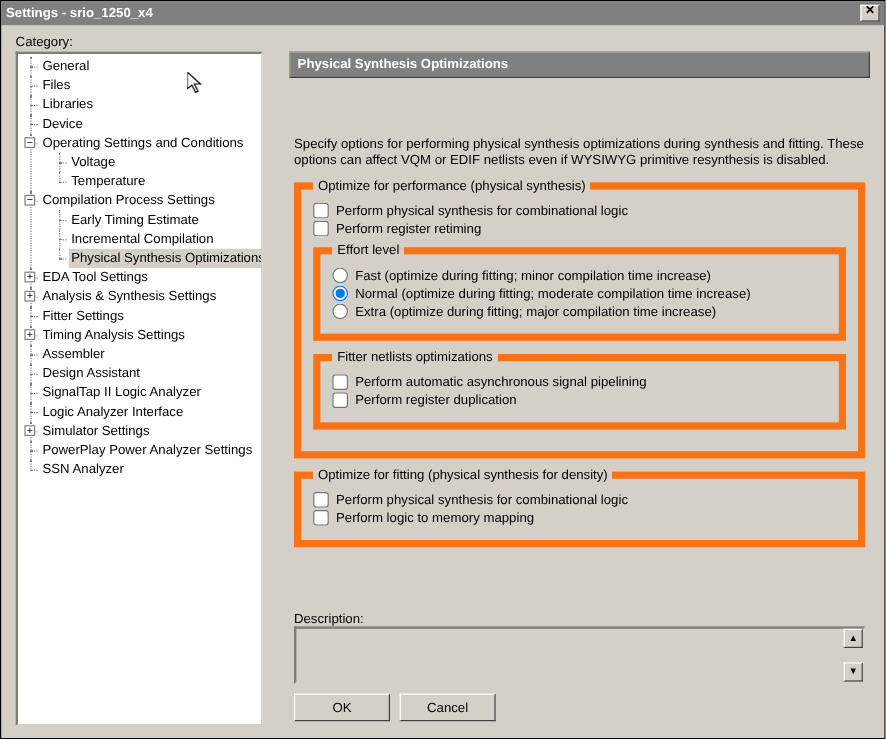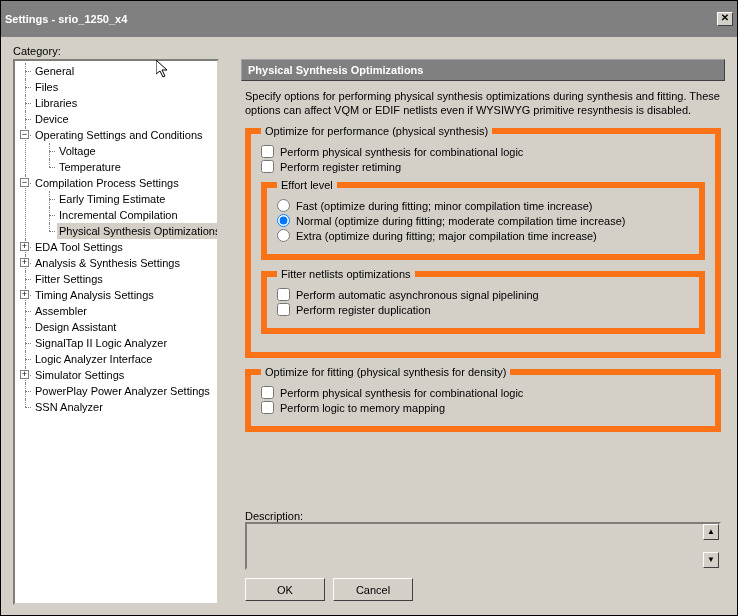--- a/index.html
+++ b/index.html
@@ -22,21 +22,21 @@
     flex-direction: column;
   }
   .titlebar {
     background: linear-gradient(#808080, #808080);
     color: #fff;
     font-weight: bold;
     padding: 3px 4px;
     display: flex;
     align-items: center;
     justify-content: space-between;
-    height: 36px;
+    height: 20px;
   }
   .titlebar-title { font-size: 11px; }
   .close-btn {
     width: 16px;
     height: 14px;
     background: #d4d0c8;
     border: 1px solid #fff;
     border-right-color: #404040;
     border-bottom-color: #404040;
     color: #000;
@@ -111,24 +111,25 @@
   .panel-header {
     background: #808080;
     color: #fff;
     font-weight: bold;
     padding: 4px 6px;
     border: 1px solid #404040;
     border-top-color: #a0a0a0;
     border-left-color: #a0a0a0;
   }
   .panel-body {
-    padding: 8px 4px 4px 4px;
+    padding: 20px 4px 4px 4px;
     flex: 1;
     display: flex;
     flex-direction: column;
+    margin-top: 28px;
   }
   .intro-text { margin-bottom: 8px; line-height: 14px; }
   fieldset {
     border: 6px solid #f97316;
     margin: 0 0 8px 0;
     padding: 6px 10px 10px 10px;
   }
   fieldset legend { padding: 0 4px; }
   .chk-row, .rad-row { display: flex; align-items: flex-end; gap: 6px; margin: 2px 0; }
   .chk-row input[type=checkbox], .rad-row input[type=radio] { margin: 0; width: 13px; height: 13px; }

